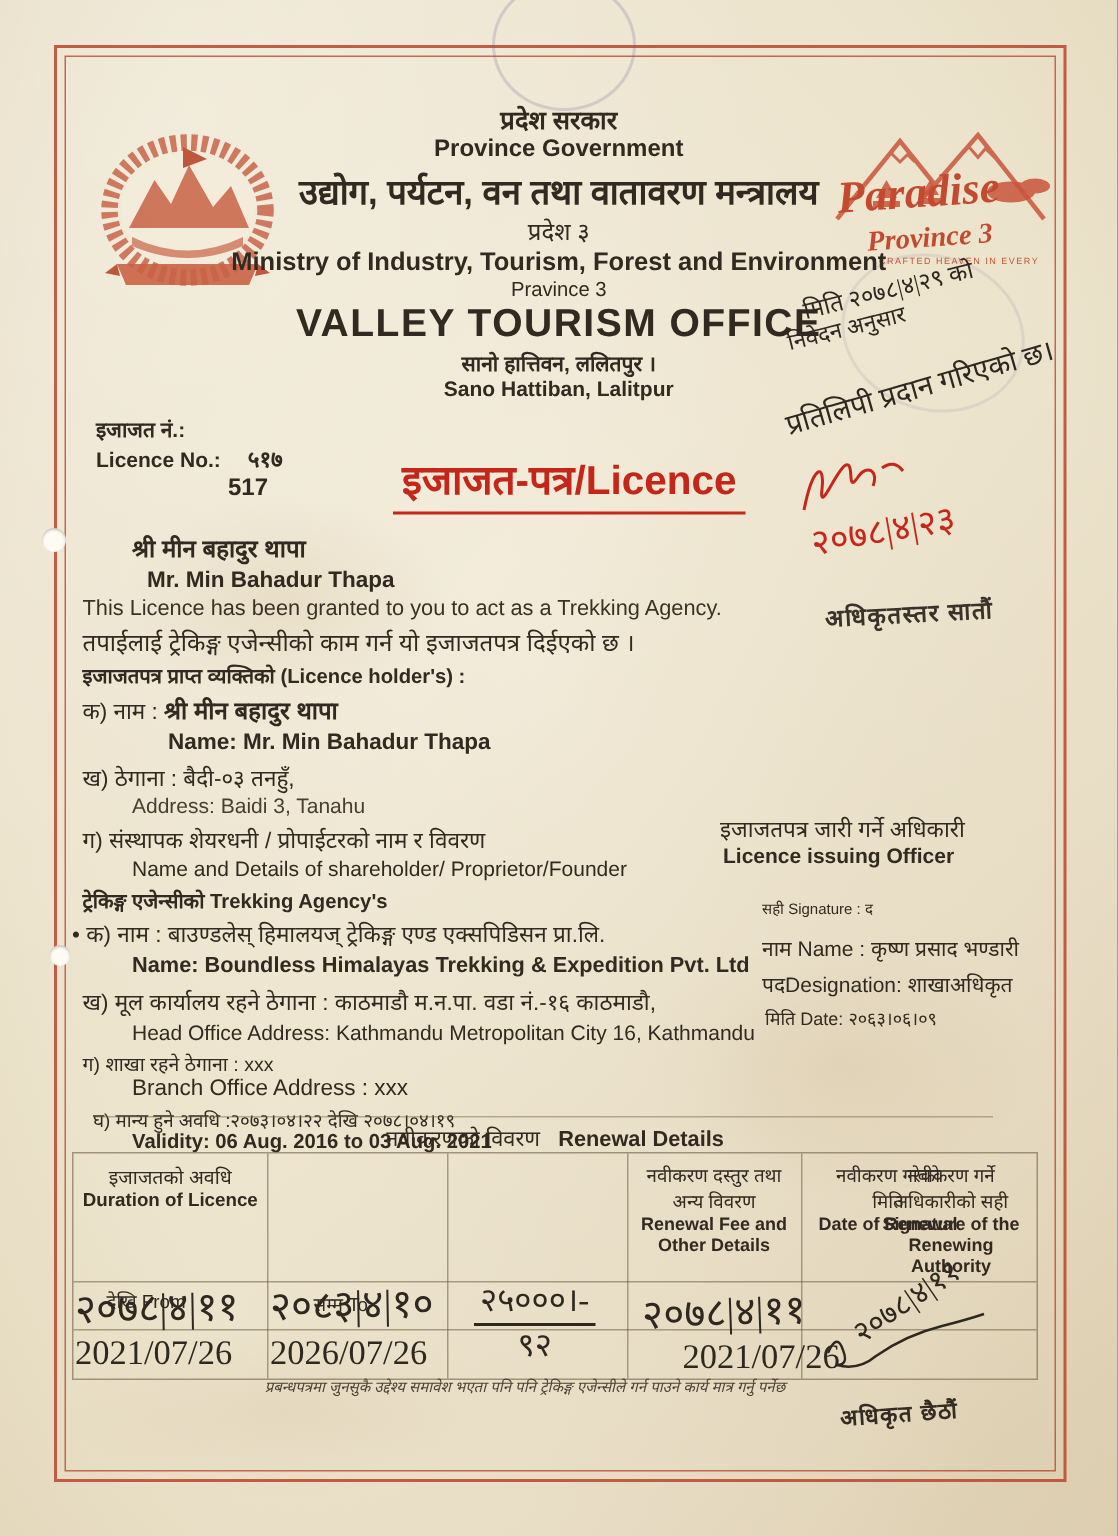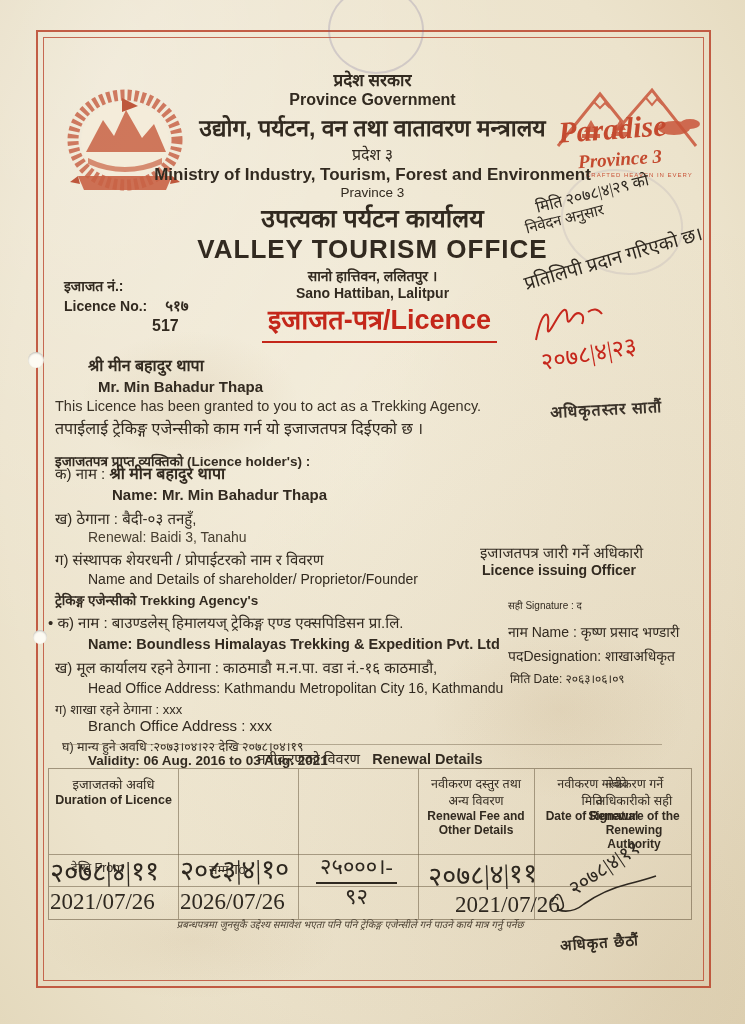--- a/index.html
+++ b/index.html
@@ -79,21 +79,20 @@
     <div class="abs" style="left:30px;top:88px;width:140px;font-size:6px;letter-spacing:1px;color:#c9553a;">CRAFTED HEAVEN IN EVERY</div>
   </div>
 
   <div class="abs ctr" style="left:110px;top:68px;width:525px;">
     <div class="b" style="font-size:17px;">प्रदेश सरकार</div>
     <div class="b" style="font-size:16px;">Province Government</div>
     <div class="b" style="font-size:23px;margin-top:2px;">उद्योग, पर्यटन, वन तथा वातावरण मन्त्रालय</div>
     <div style="font-size:16px;">प्रदेश ३</div>
     <div class="b" style="font-size:17px;">Ministry of Industry, Tourism, Forest and Environment</div>
     <div style="font-size:13.5px;">Pravince 3</div>
-    <div class="b" style="font-size:25px;">उपत्यका पर्यटन कार्यालय</div>
     <div class="b" style="font-size:26px;letter-spacing:1px;">VALLEY TOURISM OFFICE</div>
     <div class="b" style="font-size:14px;margin-top:1px;">सानो हात्तिवन, ललितपुर ।</div>
     <div class="b" style="font-size:14px;">Sano Hattiban, Lalitpur</div>
   </div>
 
   <div class="abs" style="left:64px;top:276px;">
     <div class="b" style="font-size:14px;">इजाजत नं.:</div>
     <div style="font-size:14px;">
       <span class="b">Licence No.:</span>
       <span class="b" style="font-size:15px;padding-left:14px;">५१७</span>
@@ -102,33 +101,33 @@
   </div>
 
   <div class="abs red b" style="left:262px;top:300px;font-size:27px;border-bottom:2px solid #c4271a;padding:0 6px 4px 6px;">इजाजत-पत्र/Licence</div>
 
   <div class="abs b" style="left:88px;top:354px;font-size:16px;">श्री मीन बहादुर थापा</div>
   <div class="abs b" style="left:98px;top:378px;font-size:15px;">Mr. Min  Bahadur Thapa</div>
 
   <div class="abs" style="left:55px;top:398px;font-size:14.5px;color:#3a3226;">This Licence has been granted to you to act as a Trekking Agency.</div>
   <div class="abs" style="left:55px;top:417px;font-size:16px;">तपाईलाई ट्रेकिङ्ग एजेन्सीको काम गर्न यो इजाजतपत्र दिईएको छ ।</div>
 
-  <div class="abs" style="left:55px;top:441px;font-size:13.5px;margin-top:11px;">
+  <div class="abs" style="left:55px;top:441px;font-size:13.5px;">
     <span style="font-weight:bold;">इजाजतपत्र प्राप्त व्यक्तिको (Licence holder's) :</span>
   </div>
   <div class="abs" style="left:55px;top:462px;font-size:15px;">
     <span>क) नाम :</span>
     <span class="b" style="font-size:16px;">श्री मीन बहादुर थापा</span>
   </div>
   <div class="abs b" style="left:88px;top:486px;font-size:15px;margin-left:24px;">Name:  Mr. Min  Bahadur Thapa</div>
   <div class="abs" style="left:55px;top:508px;font-size:15px;">
     <span>ख) ठेगाना :</span>
     <span>बैदी-०३ तनहुँ,</span>
   </div>
-  <div class="abs" style="left:88px;top:529px;font-size:14px;color:#473e30;">Renewal: Baidi 3, Tanahu</div>
+  <div class="abs" style="left:88px;top:529px;font-size:14px;color:#473e30;">Address: Baidi 3, Tanahu</div>
   <div class="abs" style="left:55px;top:549px;font-size:15px;">ग) संस्थापक शेयरधनी / प्रोपाईटरको नाम र विवरण</div>
   <div class="abs" style="left:88px;top:571px;font-size:14px;">Name and Details of shareholder/ Proprietor/Founder</div>
 
   <div class="abs" style="left:55px;top:591px;font-size:13.5px;">
     <span class="b">ट्रेकिङ्ग एजेन्सीको</span>
     <span class="b">Trekking  Agency's</span>
   </div>
   <div class="abs" style="left:48px;top:612px;font-size:15px;">
     <span>• क) नाम :</span>
     <span>बाउण्डलेस् हिमालयज् ट्रेकिङ्ग एण्ड एक्सपिडिसन प्रा.लि.</span>

